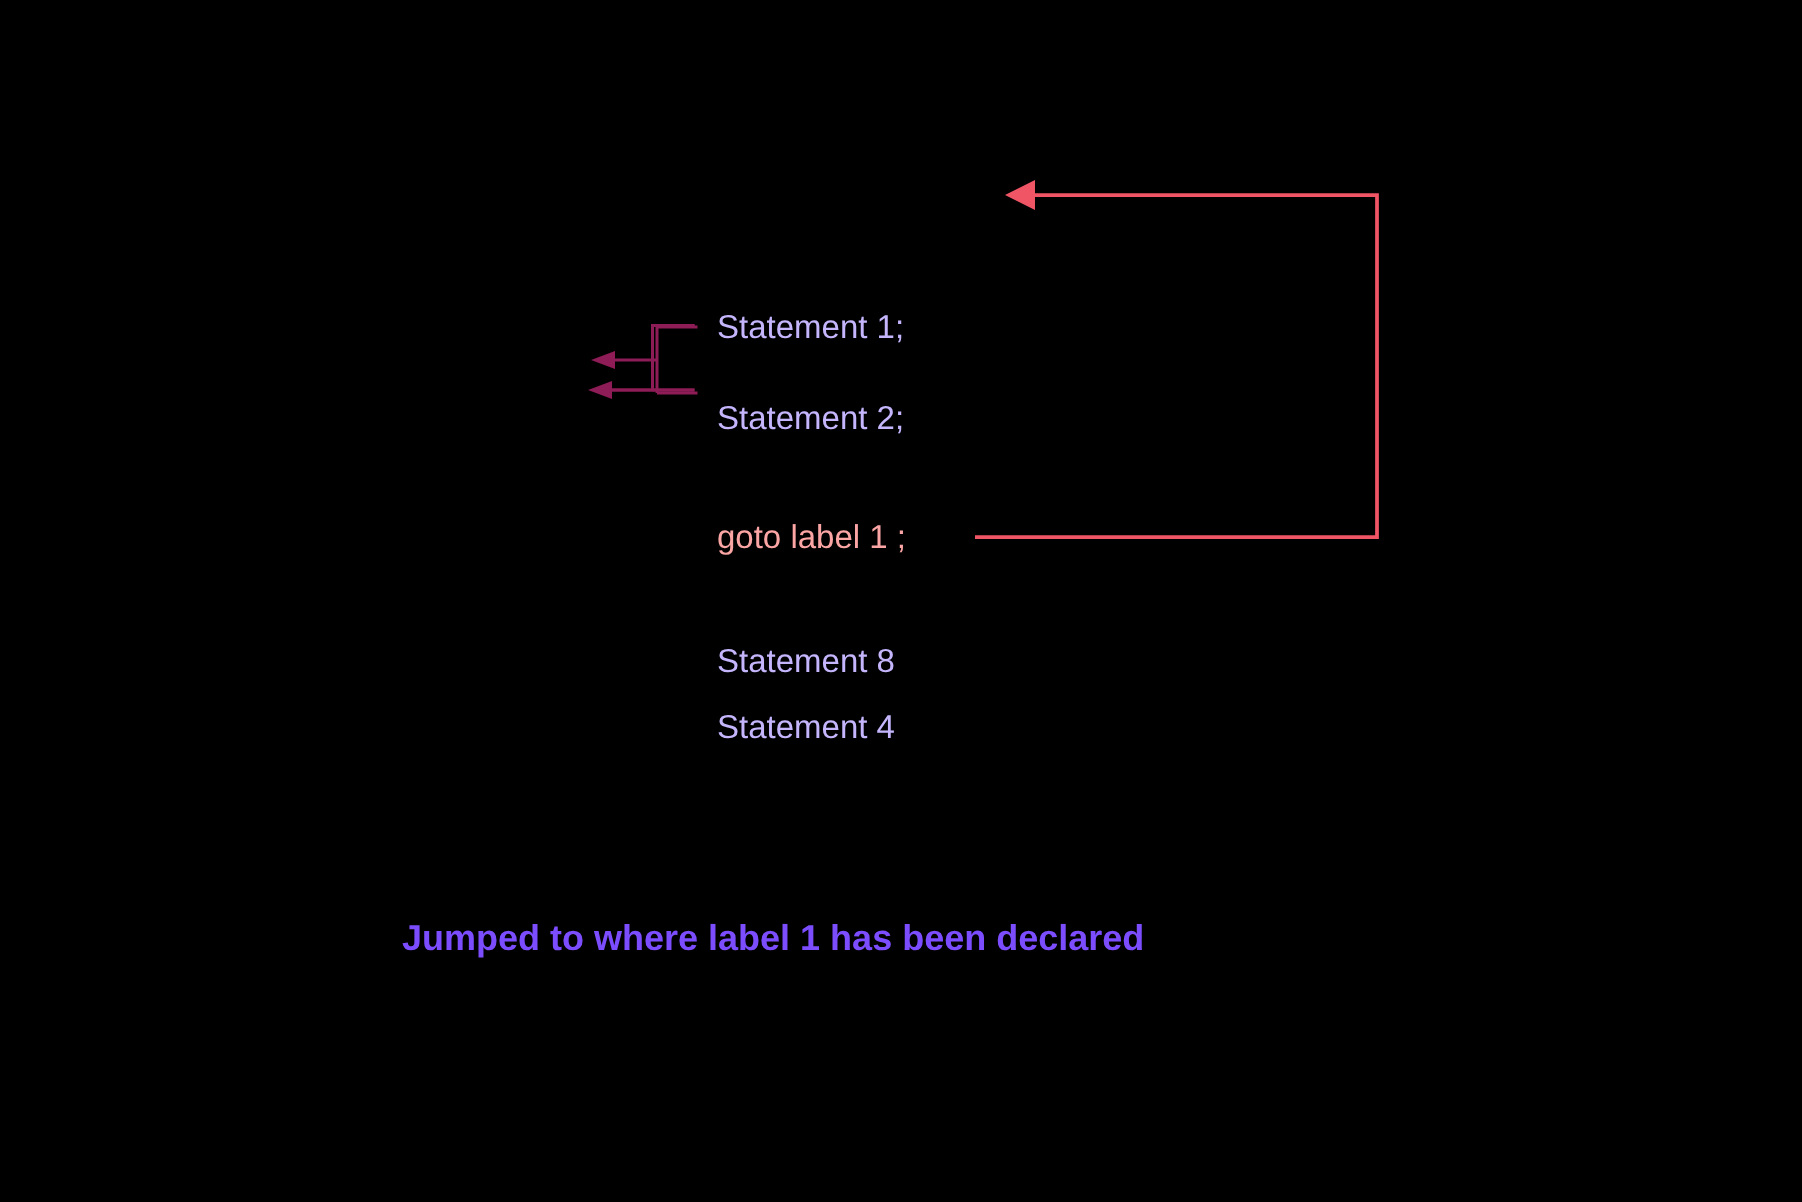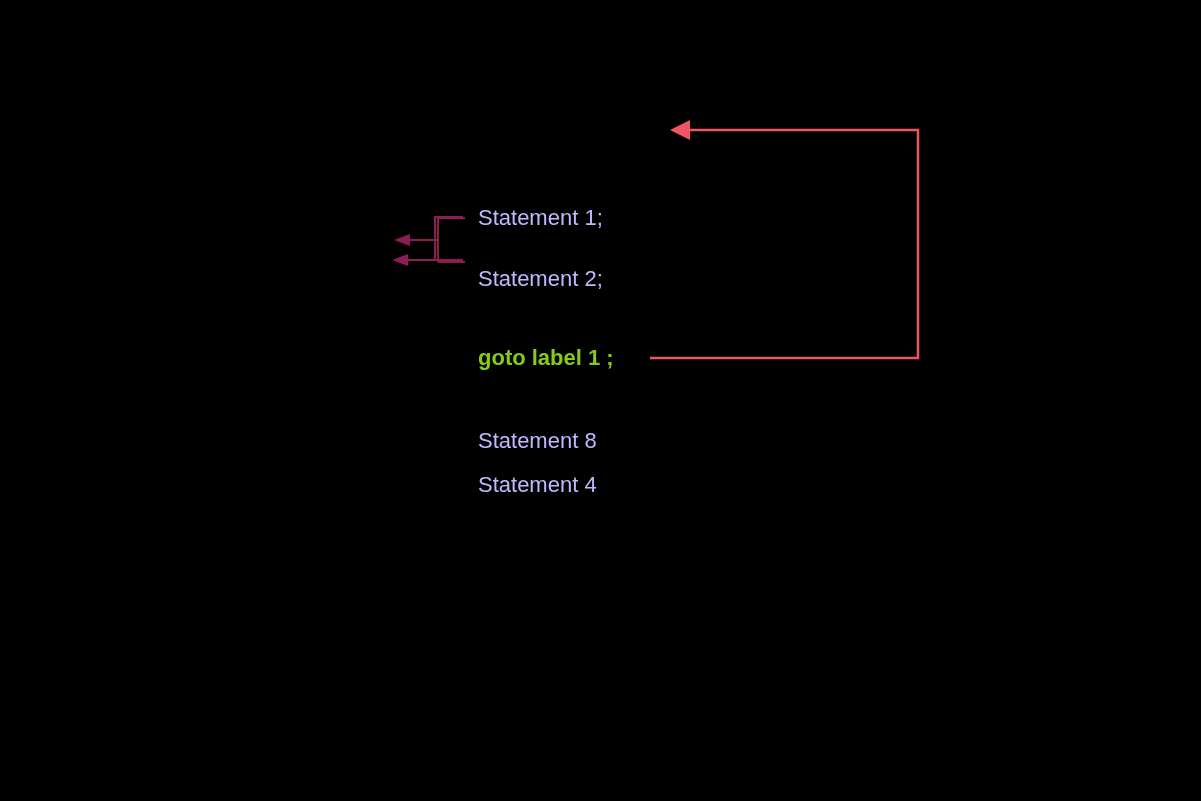--- a/index.html
+++ b/index.html
@@ -17,22 +17,22 @@
     height: 801px;
   }
   .code-line {
     position: absolute;
     font-size: 22px;
     font-weight: 500;
     color: #c4b5fd;
     white-space: nowrap;
   }
   .goto-line {
-    color: #84cc16;
-    font-weight: 700;
+    color: #fca5a5;
+    font-weight: 400;
   }
   .caption {
     position: absolute;
     font-size: 24px;
     font-weight: 700;
     color: #7C4DFF;
     white-space: nowrap;
   }
   svg {
     position: absolute;
@@ -71,14 +71,15 @@
   <div class="code-line" style="left:478px; top:205px;">Statement 1;</div>
 
   <div class="code-line" style="left:478px; top:249px;margin-top:17px;">Statement 2;</div>
 
   <div class="code-line goto-line" style="left:478px; top:345px;">goto label 1 ;</div>
 
   <div class="code-line" style="left:478px; top:428px;">Statement 8</div>
 
   <div class="code-line" style="left:478px; top:472px;text-align:center;">Statement 4</div>
 
+  <div class="caption" style="left:268px; top:612px;">Jumped to where label 1 has been declared</div>
 
 </div>
 
 </body></html>

